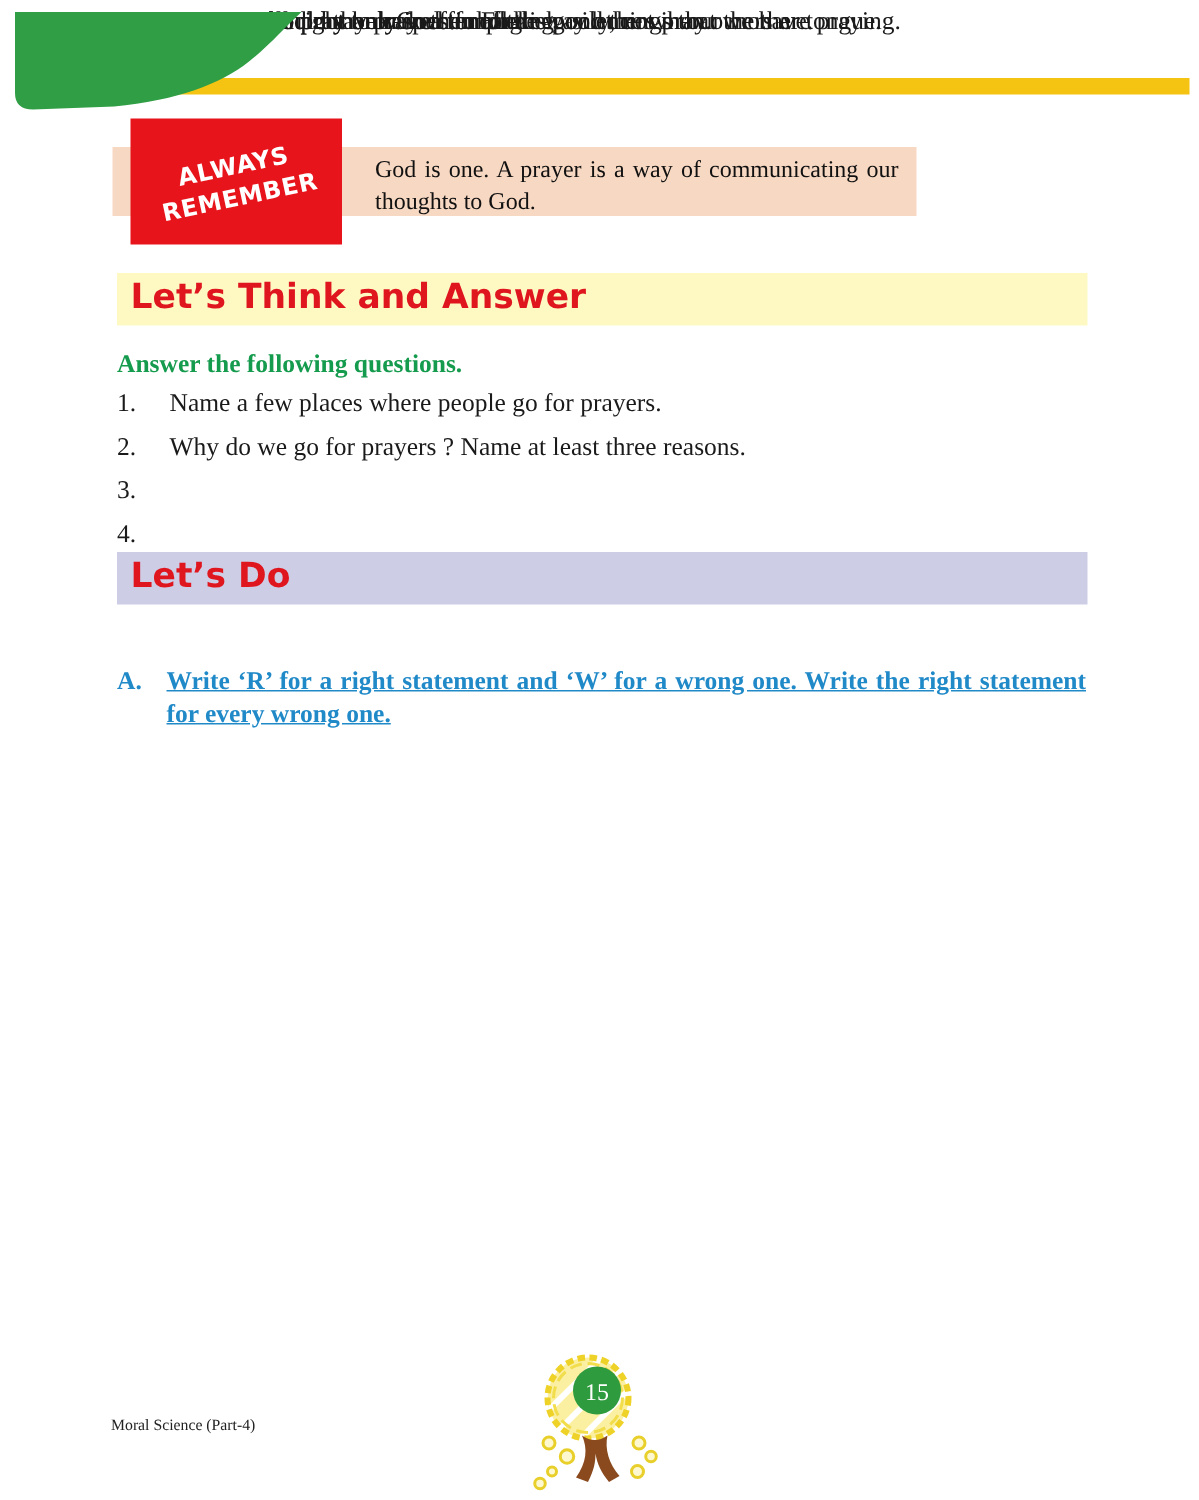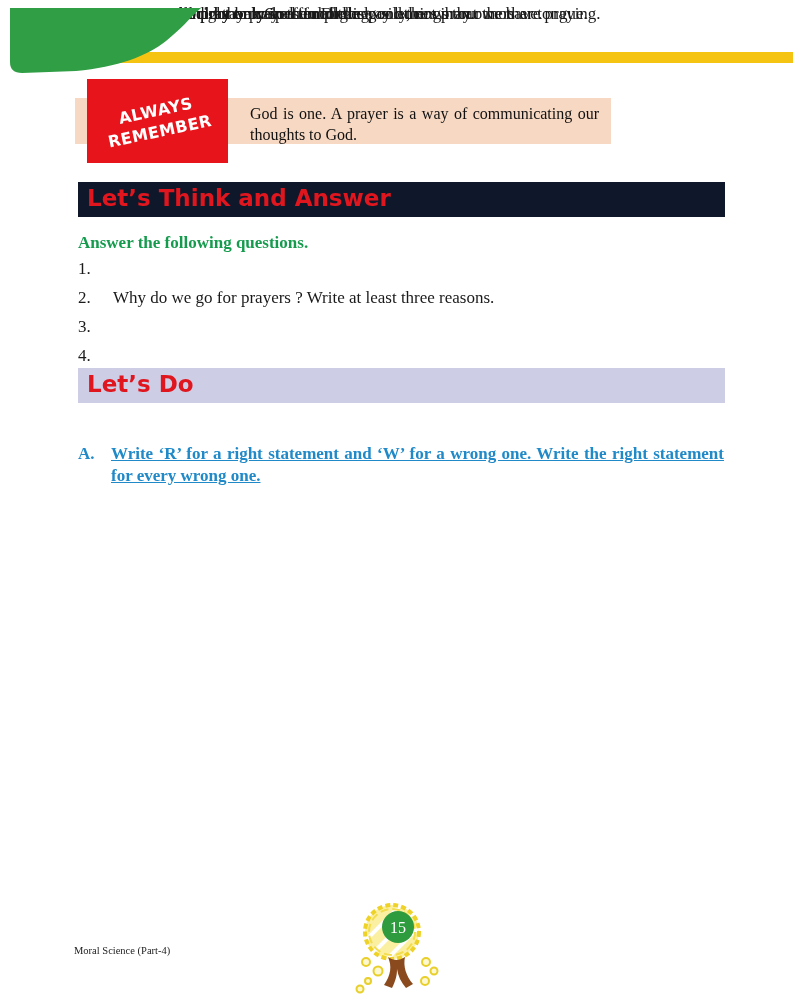--- a/index.html
+++ b/index.html
@@ -31,21 +31,21 @@
     color:#fff;font-family:"DejaVu Sans",sans-serif;font-weight:bold;
     font-size:16px;line-height:21px;text-align:center;letter-spacing:.5px;
   }
   
   .banner{
     position:absolute;left:78px;width:647px;height:35px;
     box-sizing:border-box;padding:3px 0 0 9px;
     font-family:"DejaVu Sans",sans-serif;font-weight:bold;
     font-size:23px;color:#e0161f;
   }
-  .banner.yellow{top:182px;background:#0f172a;}
+  .banner.yellow{top:182px;background:#fef9c3;}
   .banner.purple{top:368px;background:#cdcde6;}
   
   .intro{
     position:absolute;left:78px;top:233px;
     font-weight:bold;font-size:17px;color:#159b4d;
   }
   .qlist{position:absolute;left:78px;top:254px;width:648px;}
   .qrow{display:flex;height:29px;align-items:center;font-size:17px;}
   .qrow .qnum{width:35px;flex:none;}
   
@@ -96,24 +96,25 @@
   </div>
 
   <div class="banner yellow">
     <span>Let’s Think and Answer</span>
   </div>
   <div class="intro">Answer the following questions.</div>
 
   <div class="qlist">
     <div class="qrow">
       <span class="qnum">1.</span>
+      <span class="qtxt">Name a few places where people go for prayers.</span>
     </div>
     <div class="qrow">
       <span class="qnum">2.</span>
-      <span class="qtxt">Why do we go for prayers ? Write at least three reasons.</span>
+      <span class="qtxt">Why do we go for prayers ? Name at least three reasons.</span>
     </div>
     <div class="qrow">
       <span class="qnum">3.</span>
     </div>
     <div class="qrow">
       <span class="qnum">4.</span>
     </div>
   </div>
 
   <div class="banner purple">

